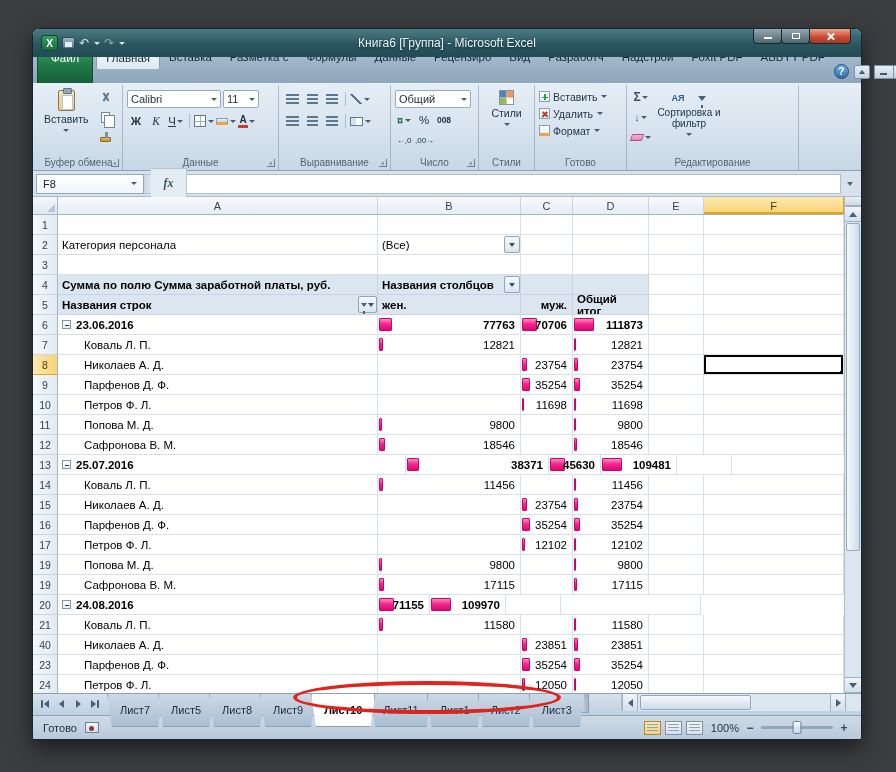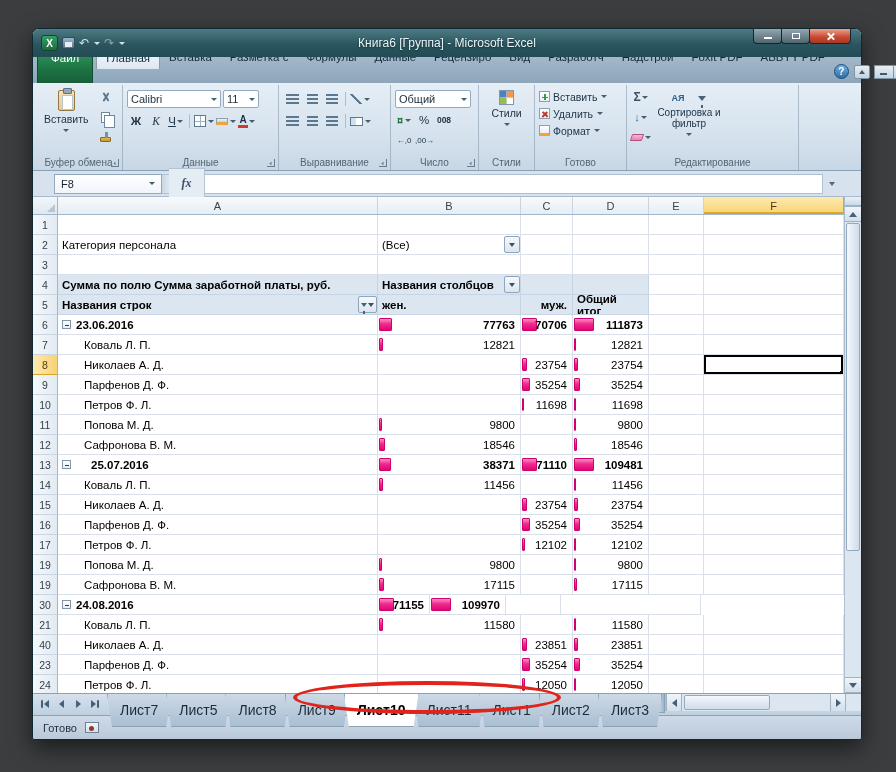--- a/index.html
+++ b/index.html
@@ -112,21 +112,21 @@
   .blabel2 { font-size:10px; line-height:10.5px; text-align:center; color:#223649; }
   .ic-sortwrap { display:flex; align-items:center; gap:14px; height:16px;text-align:right; }
   .azt { font-size:9px; font-weight:bold; color:#2e5f8f; }
   .funnel { width:0; height:0; border-left:4px solid transparent; border-right:4px solid transparent; border-top:5px solid #4a6275; position:relative; }
   .funnel::after { content:""; position:absolute; left:-1px; top:4px; width:2px; height:3px; background:#4a6275; }
   .ic-binoc { position:relative; width:18px; height:11px; }
   .ic-binoc::before,.ic-binoc::after { content:""; position:absolute; top:1px; width:8px; height:8px; border-radius:50%; background:radial-gradient(circle at 35% 35%, #4a77a8, #203f63); }
   .ic-binoc::before { left:0; } .ic-binoc::after { right:0; }
 
   
-  .fbar { height:26px; flex:none; background:#d7e2ee; border-bottom:1px solid #a8bacb; display:flex; align-items:center; padding:3px 21px; gap:0; }
+  .fbar { height:26px; flex:none; background:#d7e2ee; border-bottom:1px solid #a8bacb; display:flex; align-items:center; padding:3px 3px; gap:0; }
   .namebox { width:108px; height:20px; background:linear-gradient(#ffffff,#f0f5fa); border:1px solid #93a9c0; display:flex; align-items:center; padding:0 6px; font-size:11px; color:#16222c; }
   .namebox .caret { margin-left:auto; }
   .fsep { width:7px; height:20px; background:linear-gradient(90deg,#c9d6e3,#dde7f0); border-top:1px solid #b3c3d2; border-bottom:1px solid #b3c3d2; }
   .fxbox { width:36px; height:32px; display:flex; align-items:center; justify-content:center; font-family:"Liberation Serif",serif; font-style:italic; font-weight:bold; font-size:12px; color:#3c5166; background:#e4ecf4; border:1px solid #b3c3d2; border-left:none; }
   .finput { flex:1; height:20px; background:#fff; border:1px solid #aebfd0; border-left:none; font-size:11px; padding:0 4px; color:#000; }
   .fexpand { width:17px; height:20px; display:flex; align-items:center; justify-content:center; }
   .fexpand::after { content:""; border-left:3.5px solid transparent; border-right:3.5px solid transparent; border-top:4px solid #54687a; }
 
   
   .workarea { flex:1; min-height:0; display:flex; background:#fff; }
@@ -170,21 +170,21 @@
   .tri-right { border-top:4px solid transparent; border-bottom:4px solid transparent; border-left:5px solid #44607a; }
   .vtrack { flex:1; position:relative; }
   .vthumb { position:absolute; left:1px; right:1px; top:1px; height:72%; background:linear-gradient(90deg,#f4f8fb,#cfdcea); border:1px solid #93a9c0; border-radius:2px; }
 
   
   .tabbar { height:22px; flex:none; background:linear-gradient(#d6e1ec,#bed0e0); border-top:1px solid #8ba1b5; display:flex; align-items:flex-start; position:relative; }
   .tnav { display:flex; align-items:center; gap:2px; padding:3px 4px 0 4px; }
   .tnavbtn { width:15px; height:14px; display:flex; align-items:center; justify-content:center; }
   .tnavbtn .bar { position:static; width:1.5px; height:8px; background:#44607a; border:none; margin:0 1px; }
   .tablist { display:flex; align-items:flex-start; }
-  .stab { height:19px; display:flex; align-items:center; padding:16px 12px; font-size:14px; color:#1d2b38; white-space:nowrap;
+  .stab { height:19px; display:flex; align-items:center; padding:16px 12px; font-size:11px; color:#1d2b38; white-space:nowrap;
     background:linear-gradient(#cdd9e6,#a9bfd2); border:1px solid #8ba1b5; border-top:none;
     clip-path:polygon(0 0, 100% 0, calc(100% - 5px) 100%, 5px 100%); margin-left:-5px; position:relative; }
   .stab:first-child { margin-left:0; }
   .stab.active { background:#fff; font-weight:bold; color:#000; z-index:3; }
   .tabsplit { width:8px; height:19px; background:linear-gradient(90deg,#c3d2e0,#9fb4c8); border:1px solid #8ba1b5; border-top:none; margin-left:-4px; }
   .hscroll { margin-left:auto; display:flex; align-items:center; height:17px; margin-top:0; background:#dce6f0; border-left:1px solid #aebfd0; width:240px; }
   .hbtn { width:16px; height:17px; display:flex; align-items:center; justify-content:center; background:linear-gradient(#f0f5fa,#d3dfeb); border:1px solid #9fb2c4; border-top:none; border-bottom:none; }
   .htrack { flex:1; position:relative; height:17px; }
   .hthumb { position:absolute; top:1px; bottom:1px; left:2px; width:58%; background:linear-gradient(#f4f8fb,#cfdcea); border:1px solid #93a9c0; border-radius:2px; }
   .hcorner { width:15px; height:17px; background:#dce6f0; }
@@ -657,31 +657,31 @@
             <div class="cell" style="width: 52px;"></div>
             <div class="cell right" style="width: 76px;">
               <div class="bar" style="width: 3px;"></div>
               <div class="num">18546</div>
             </div>
             <div class="cell" style="width: 55px;"></div>
             <div class="cell" style="width: 140px;"></div>
           </div>
           <div class="grow boldrow">
             <div class="gut">13</div>
-            <div class="cell" style="width: 320px; gap: 15px;">
+            <div class="cell" style="width: 348px;">
               <div class="minus"></div>
               <div class="atxt">25.07.2016</div>
             </div>
             <div class="cell right" style="width: 143px;">
               <div class="bar" style="width: 12px;"></div>
               <div class="num">38371</div>
             </div>
             <div class="cell right" style="width: 52px;">
               <div class="bar" style="width: 15px;"></div>
-              <div class="num">71110</div>
+              <div class="num">45630</div>
             </div>
             <div class="cell right" style="width: 76px;">
               <div class="bar" style="width: 20px;"></div>
               <div class="num">109481</div>
             </div>
             <div class="cell" style="width: 55px;"></div>
             <div class="cell" style="width: 140px;"></div>
           </div>
           <div class="grow">
             <div class="gut">14</div>
@@ -779,21 +779,21 @@
             </div>
             <div class="cell" style="width: 52px;"></div>
             <div class="cell right" style="width: 76px;">
               <div class="bar" style="width: 3px;"></div>
               <div class="num">17115</div>
             </div>
             <div class="cell" style="width: 55px;"></div>
             <div class="cell" style="width: 140px;"></div>
           </div>
           <div class="grow boldrow">
-            <div class="gut">30</div>
+            <div class="gut">20</div>
             <div class="cell" style="width: 320px;">
               <div class="minus"></div>
               <div class="atxt">24.08.2016</div>
             </div>
             <div class="cell right" style="width: 52px;">
               <div class="bar" style="width: 15px;"></div>
               <div class="num">71155</div>
             </div>
             <div class="cell right" style="width: 76px;">
               <div class="bar" style="width: 20px;"></div>
@@ -925,16 +925,28 @@
       <span class="hbtn">
           <span class="tri-right"></span>
         </span>
       <span class="hcorner"></span>
     </div>
   </div>
 
   <div class="statusbar">
     <span>Готово</span>
     <span class="macro-icon"></span>
+    <div class="sb-right">
+      <span class="vicon active"></span>
+      <span class="vicon"></span>
+      <span class="vicon"></span>
+      <span class="zoomlabel">100%</span>
+      <span class="zbtn">−</span>
+      <span class="ztrack">
+          <span class="ztick"></span>
+          <span class="zthumb"></span>
+        </span>
+      <span class="zbtn">+</span>
+    </div>
   </div>
 
   <div class="annotation" style="border-color: rgb(224, 35, 27);"></div>
 </div>
 
 </body></html>

